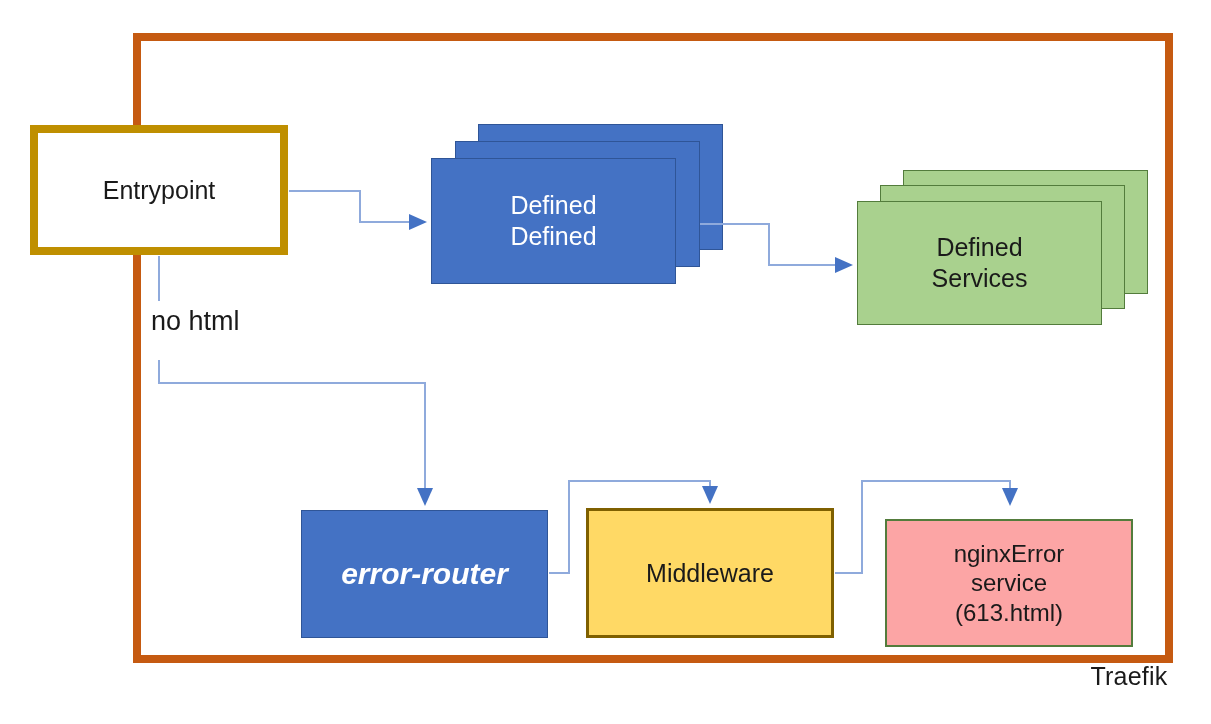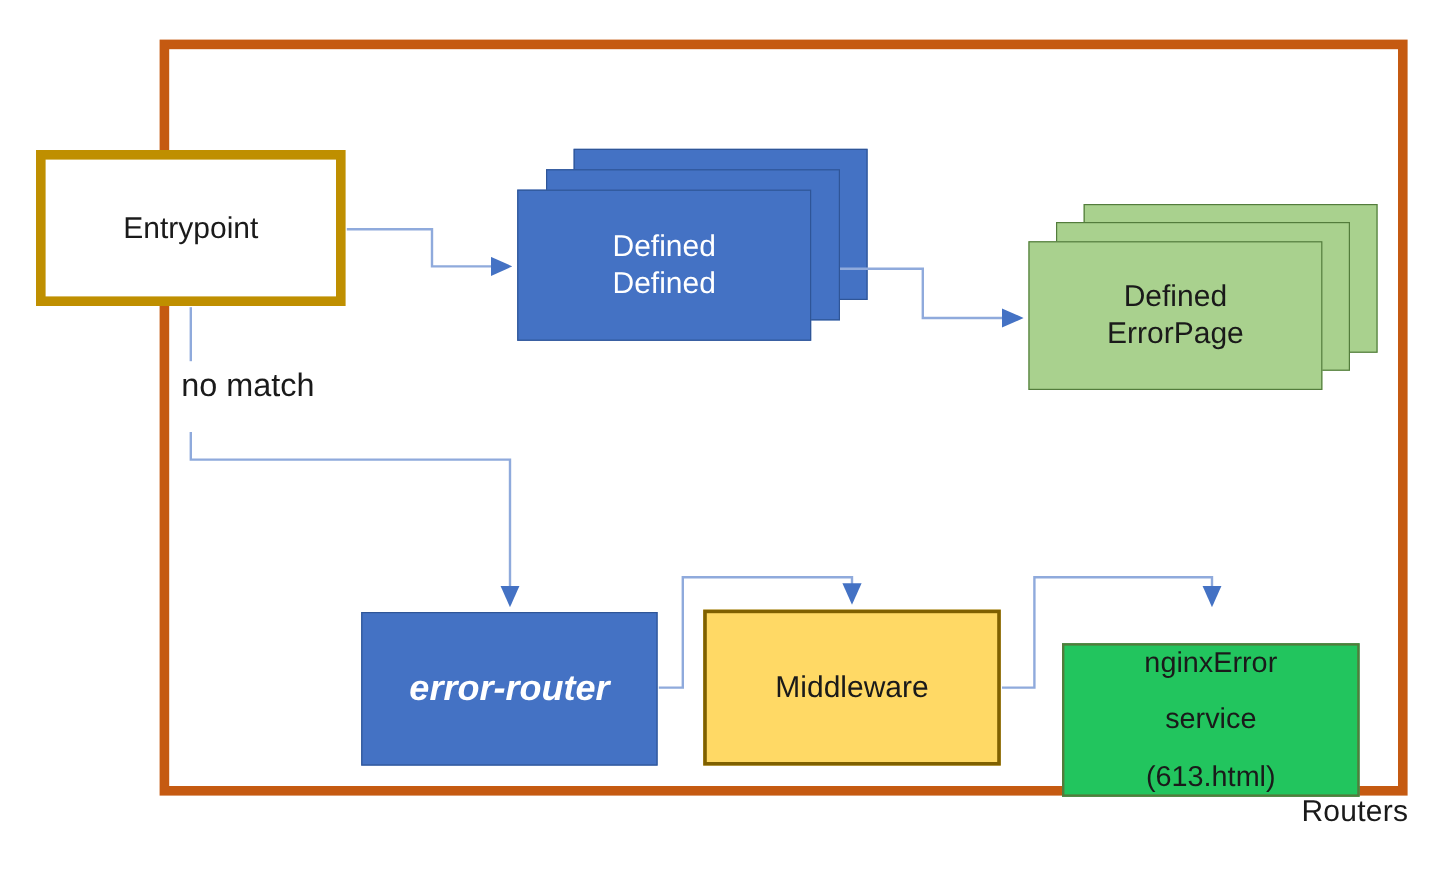--- a/index.html
+++ b/index.html
@@ -100,23 +100,23 @@
     background: #4472C4; border: 1px solid #2F5597;
     color: #ffffff; font-size: 30px; z-index: 5;
   }
   #error-router-box .italic-line { font-style: italic; font-weight: 600; }
   #middleware-box {
     left: 586px; top: 508px; width: 248px; height: 130px;
     background: #FFD965; border: 3px solid #7F6000;
     color: #1a1a1a; font-size: 25px; z-index: 5; gap: 36px;
   }
   #nginx-error-box {
-    left: 885px; top: 536px; width: 248px; height: 128px;
-    background: #22c55e; border: 2px solid #537C3C;
-    color: #1a1a1a; font-size: 24px; z-index: 5; justify-content: space-between;
+    left: 885px; top: 519px; width: 248px; height: 128px;
+    background: #fca5a5; border: 2px solid #537C3C;
+    color: #1a1a1a; font-size: 24px; z-index: 5;
   }
   #no-match-label {
     position: absolute;
     left: 151px;
     top: 306px;
     font-size: 27px;
     color: #1a1a1a;
     z-index: 6;
   }
   #connectors {
@@ -165,34 +165,34 @@
   <div class="router-card" id="routers-mid"></div>
   <div class="router-card" id="routers-front">
     <span>Defined</span>
     <span>Defined</span>
   </div>
 
   <div class="service-card" id="services-back"></div>
   <div class="service-card" id="services-mid"></div>
   <div class="service-card" id="services-front">
     <span>Defined</span>
-    <span>ErrorPage</span>
+    <span>Services</span>
   </div>
 
-  <div id="no-match-label">no match</div>
+  <div id="no-match-label">no html</div>
 
   <div class="box" id="error-router-box">
     <span class="italic-line">error-router</span>
   </div>
 
   <div class="box" id="middleware-box">
     <span>Middleware</span>
   </div>
 
   <div class="box" id="nginx-error-box">
     <span>nginxError</span>
     <span>service</span>
     <span>(613.html)</span>
   </div>
 
-  <div id="traefik-label">Routers</div>
+  <div id="traefik-label">Traefik</div>
 
 </div>
 
 </body></html>

